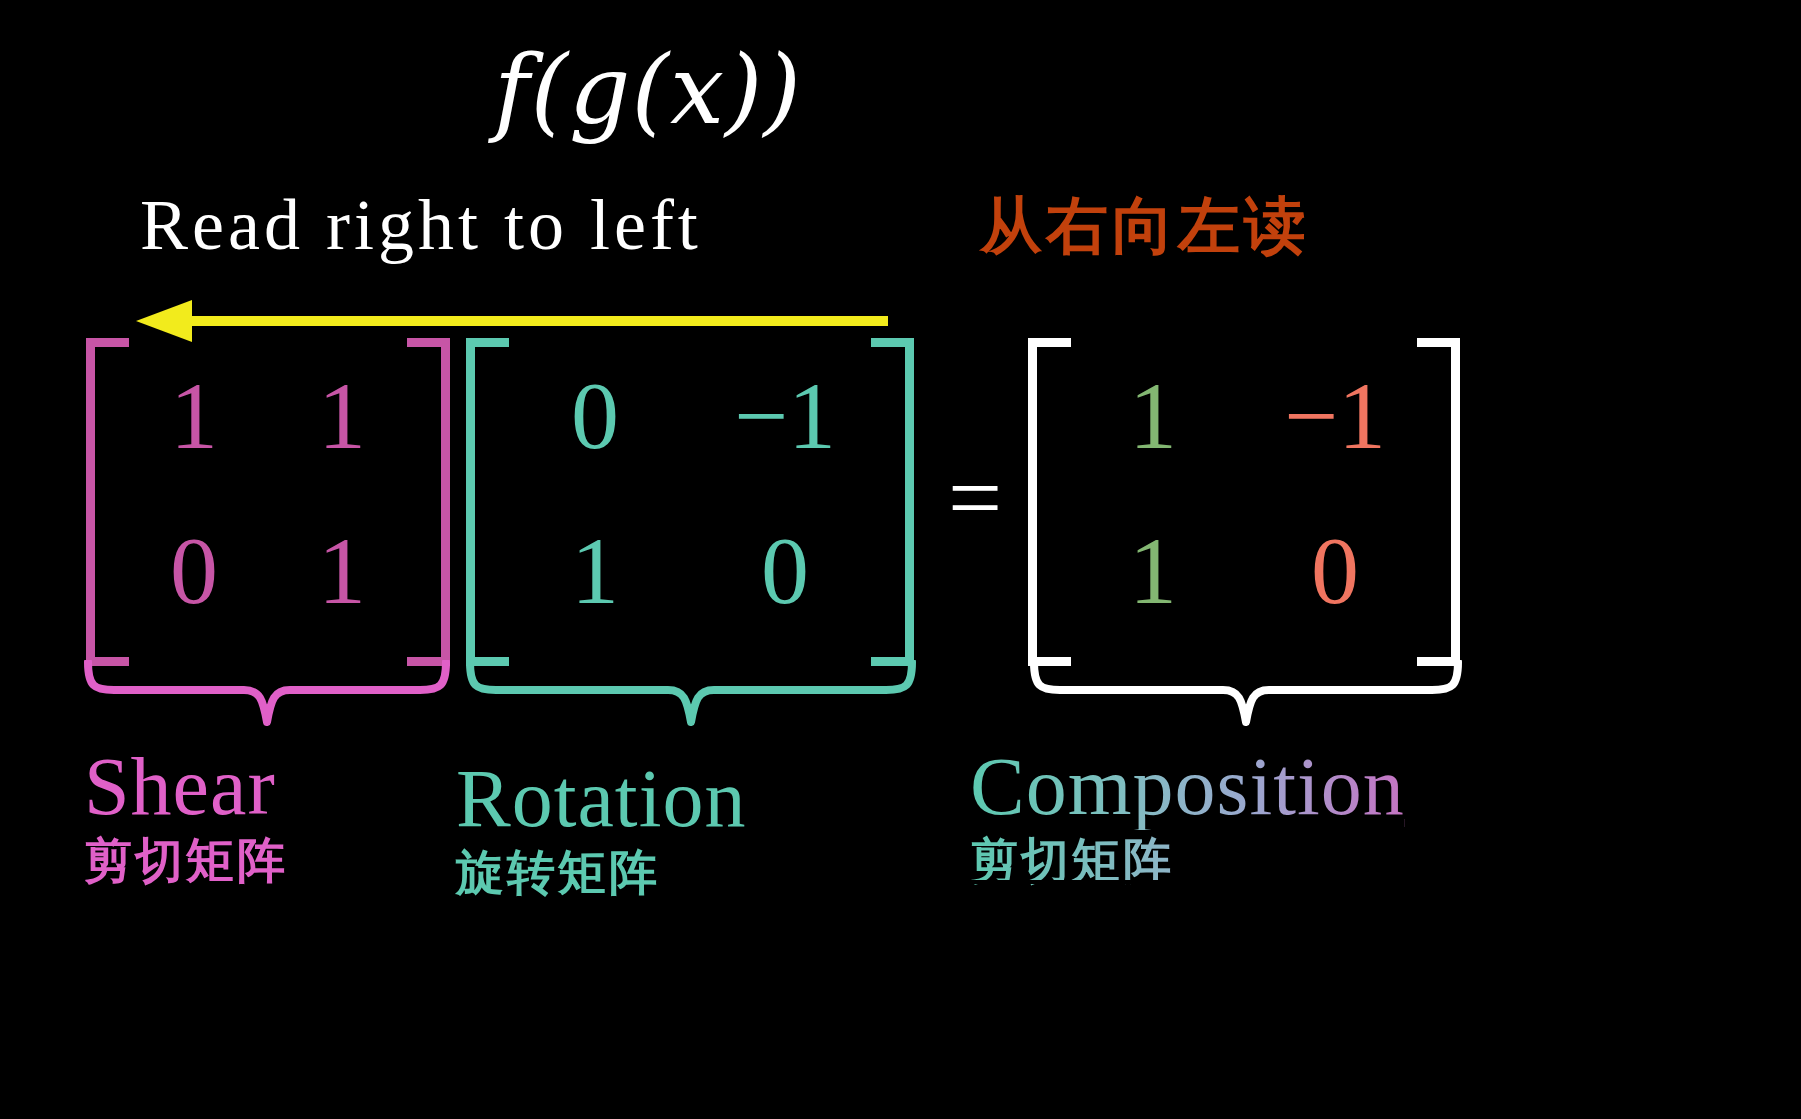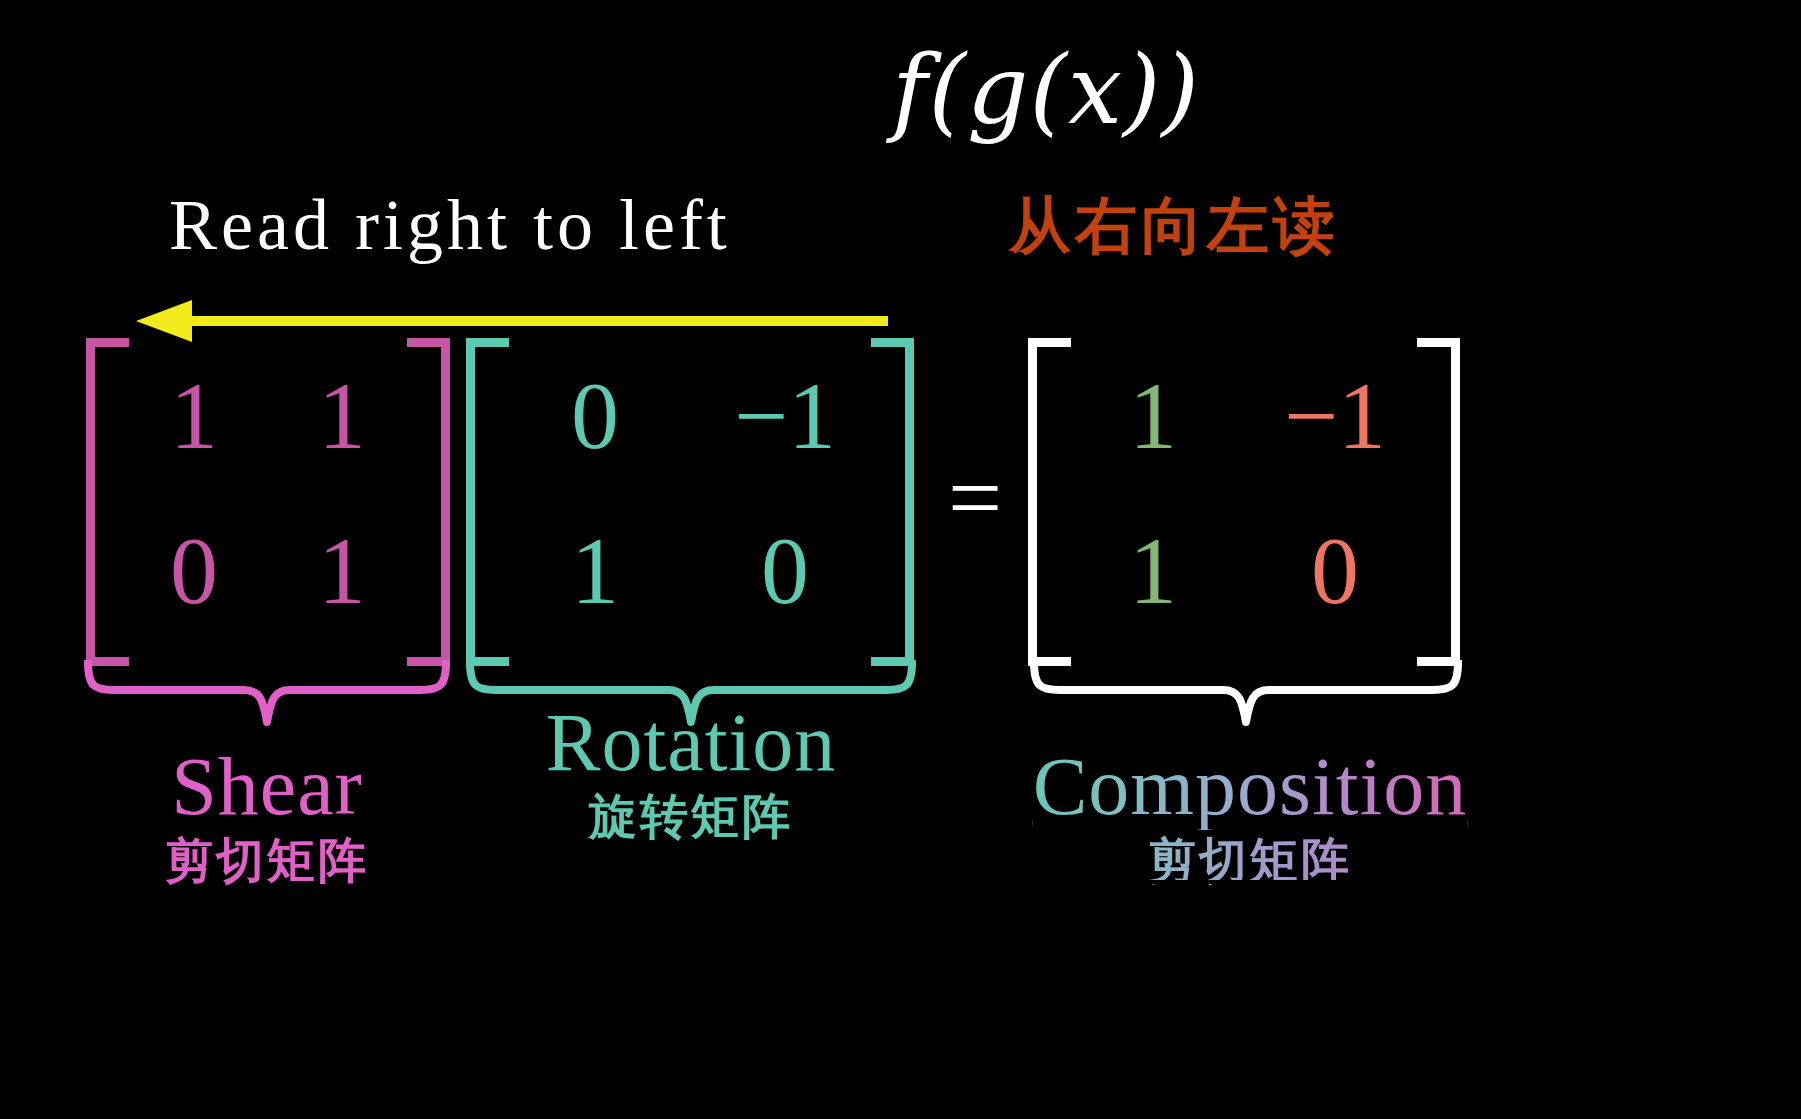--- a/index.html
+++ b/index.html
@@ -20,37 +20,37 @@
     position: absolute;
     inset: 0;
   }
 
   
   #fgx {
     position: absolute;
     left: 0;
     top: 42px;
     width: 1200px;
-    text-align: right;
+    text-align: center;
     color: #FFFFFF;
     font-style: italic;
     font-size: 96px;
     line-height: 1;
     letter-spacing: 1px;
     font-family: "DejaVu Serif", "Liberation Serif", serif;
+    padding-left: 48px;
   }
 
   
   #read-line {
     position: absolute;
     left: 140px;
     top: 182px;
     width: 1560px;
     height: 86px;
-    margin-left: 29px;
   }
   #read-en {
     position: absolute;
     left: 0;
     top: 0;
     color: #FFFFFF;
     font-size: 72px;
     line-height: 86px;
     letter-spacing: 4px;
     white-space: nowrap;
@@ -150,41 +150,41 @@
     height: 74px;
   }
   .brace svg { display: block; width: 100%; height: 100%; }
   #brace-shear    { left: 84px;   top: 660px; width: 366px; }
   #brace-rotation { left: 466px;  top: 660px; width: 450px; }
   #brace-result   { left: 1030px; top: 660px; width: 432px; }
 
   
   .label-group {
     position: absolute;
-    text-align: center;
+    text-align: left;
   }
   .label-en {
     font-size: 82px;
     line-height: 1.05;
     letter-spacing: 1px;
     white-space: nowrap;
     font-family: "Liberation Serif", "DejaVu Serif", serif;
   }
   .label-zh {
     margin-top: 4px;
     font-size: 48px;
     line-height: 1.1;
     font-weight: 700;
     letter-spacing: 3px;
     white-space: nowrap;
     font-family: "DejaVu Sans", "Liberation Sans", sans-serif;
   }
 
   #lbl-shear    { left: 84px;  top: 744px; width: 366px; }
-  #lbl-rotation { left: 456px; top: 700px; width: 470px; text-decoration: underline; }
+  #lbl-rotation { left: 456px; top: 756px; width: 470px; text-decoration: underline; }
   #lbl-result   { left: 970px; top: 744px; width: 560px; text-decoration: underline; }
 
   #lbl-shear .label-en, #lbl-shear .label-zh { color: #E060C8; }
   #lbl-rotation .label-en, #lbl-rotation .label-zh { color: #5CC9B0; }
 
   .grad-text {
     background-image: linear-gradient(90deg, #5CC9B0 0%, #7FBFC0 26%, #9BA8CF 50%, #C079C5 74%, #E45FB0 100%);
     -webkit-background-clip: text;
     background-clip: text;
     color: transparent;

